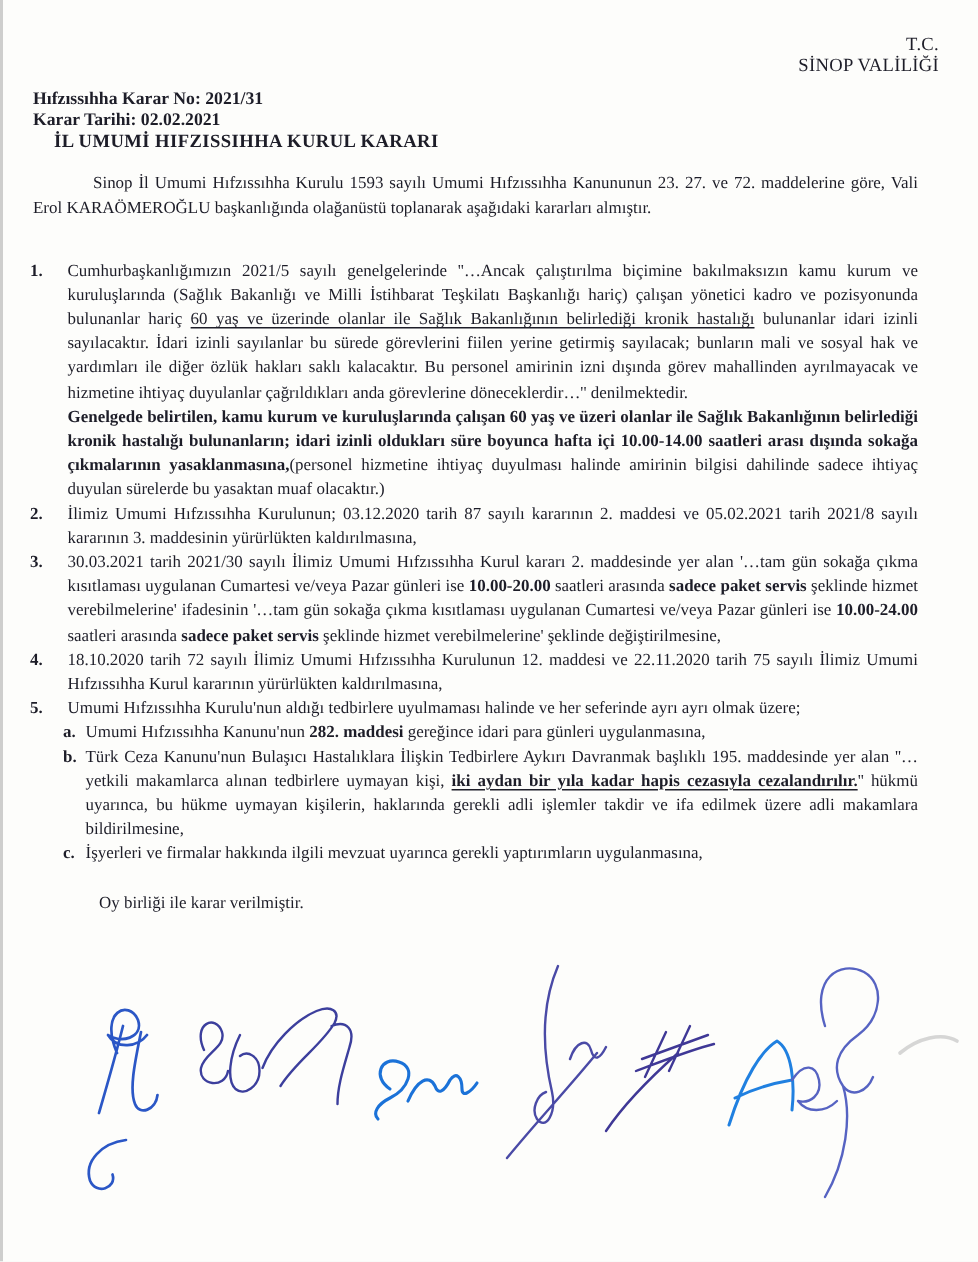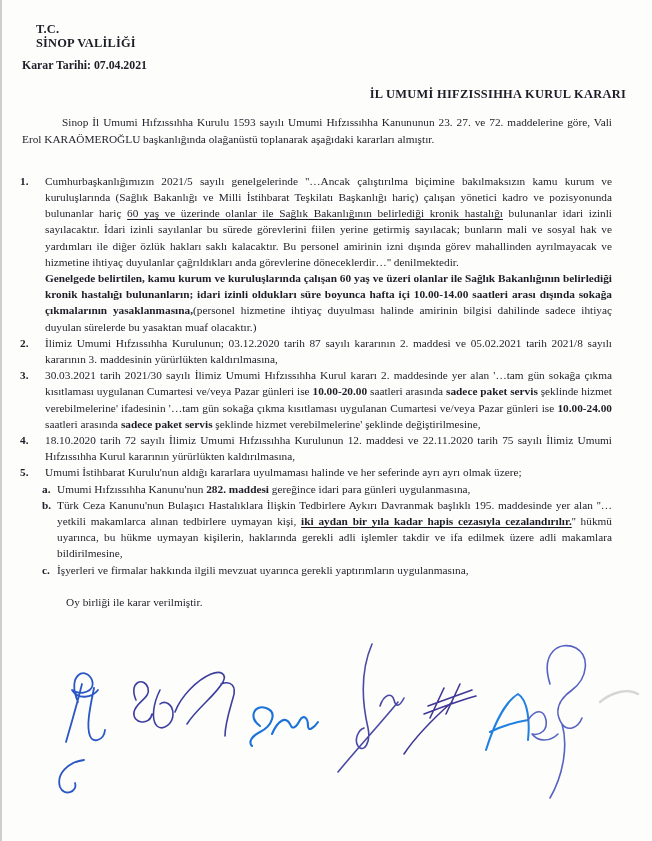--- a/index.html
+++ b/index.html
@@ -15,27 +15,27 @@
     padding:22px 40px 0 22px;
     background:#fdfdfb;
     color:#1d1d28;
     overflow:hidden;
   }
   .edge-artifact{
     position:absolute;left:0;top:0;width:2px;height:100%;
     opacity:.55;
   }
   .head{
-    font-size:12.4px;font-weight:bold;line-height:14px;
-    text-align:left;transform:translateX(14px);
+    font-size:12.4px;font-weight:normal;line-height:14px;
+    text-align:right;transform:translateX(14px);
     letter-spacing:.2px;
   }
   .meta{margin-top:9px;font-weight:bold;font-size:11.8px;line-height:13.8px;}
   .title{
-    margin-top:14px;text-align:right;font-weight:bold;
+    text-align:left;font-weight:bold;
     font-size:12.4px;letter-spacing:.3px;transform:translateX(14px);
   }
   .intro{
     margin:12px 0 0 0;font-size:11.3px;line-height:17px;
     text-align:justify;text-indent:40px;
   }
   .decisions{margin:25px 0 0 -2px;font-size:11.3px;line-height:16.2px;}
   .item{display:flex;align-items:flex-start;}
   .item .num{flex:0 0 25px;width:25px;font-weight:bold;}
   .item .body{flex:1;text-align:justify;}
@@ -54,21 +54,22 @@
 <div class="page" style="background: rgb(253, 253, 251); color: rgb(29, 29, 40);">
 
   <div class="edge-artifact" style="background: rgb(168, 168, 168);"></div>
 
   <div class="head">
     <div>T.C.</div>
     <div>SİNOP VALİLİĞİ</div>
   </div>
 
   <div class="meta">
-    <div>Karar Tarihi: 07.04.2021</div>
+    <div>Hıfzıssıhha Karar No: 2021/31</div>
+    <div>Karar Tarihi: 02.02.2021</div>
   </div>
 
   <div class="title">İL UMUMİ HIFZISSIHHA KURUL KARARI</div>
 
   <p class="intro">Sinop İl Umumi Hıfzıssıhha Kurulu 1593 sayılı Umumi Hıfzıssıhha Kanununun 23. 27. ve 72. maddelerine göre, Vali Erol KARAÖMEROĞLU başkanlığında olağanüstü toplanarak aşağıdaki kararları almıştır.</p>
 
   <div class="decisions">
       <div class="item">
         <span class="num">1.</span>
         <div class="body">
@@ -90,21 +91,21 @@
       </div>
       <div class="item">
         <span class="num">4.</span>
         <div class="body">
           <div class="para"><span>18.10.2020 tarih 72 sayılı İlimiz Umumi Hıfzıssıhha Kurulunun 12. maddesi ve 22.11.2020 tarih 75 sayılı İlimiz Umumi Hıfzıssıhha Kurul kararının yürürlükten kaldırılmasına,</span></div>
         </div>
       </div>
       <div class="item">
         <span class="num">5.</span>
         <div class="body">
-          <div class="para"><span>Umumi İstihbarat Kurulu'nun aldığı kararlara uyulmaması halinde ve her seferinde ayrı ayrı olmak üzere;</span></div>
+          <div class="para"><span>Umumi Hıfzıssıhha Kurulu'nun aldığı tedbirlere uyulmaması halinde ve her seferinde ayrı ayrı olmak üzere;</span></div>
         </div>
       </div>
       <div class="item sub">
         <span class="num">a.</span>
         <div class="body">
           <div class="para"><span>Umumi Hıfzıssıhha Kanunu'nun </span><span class="b">282. maddesi</span><span> gereğince idari para günleri uygulanmasına,</span></div>
         </div>
       </div>
       <div class="item sub">
         <span class="num">b.</span>

